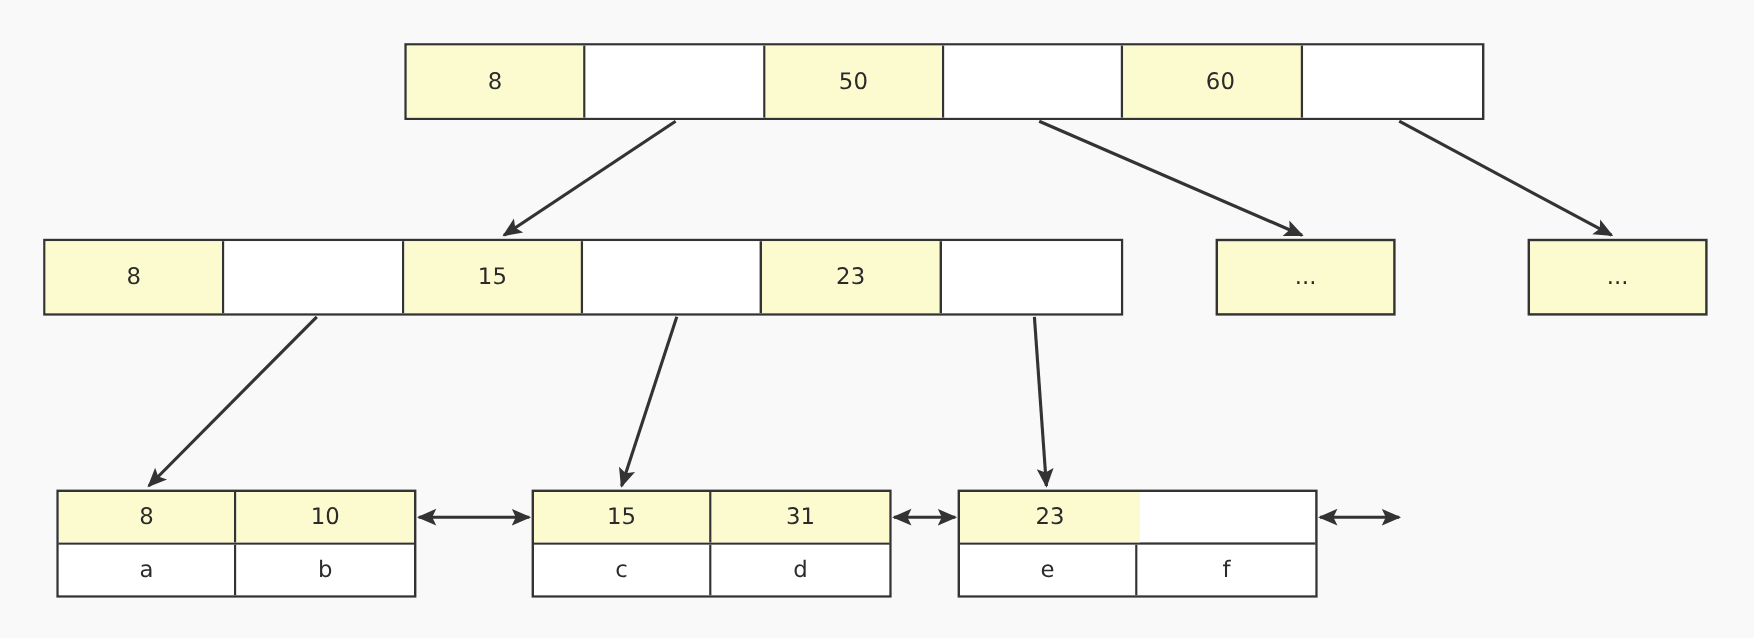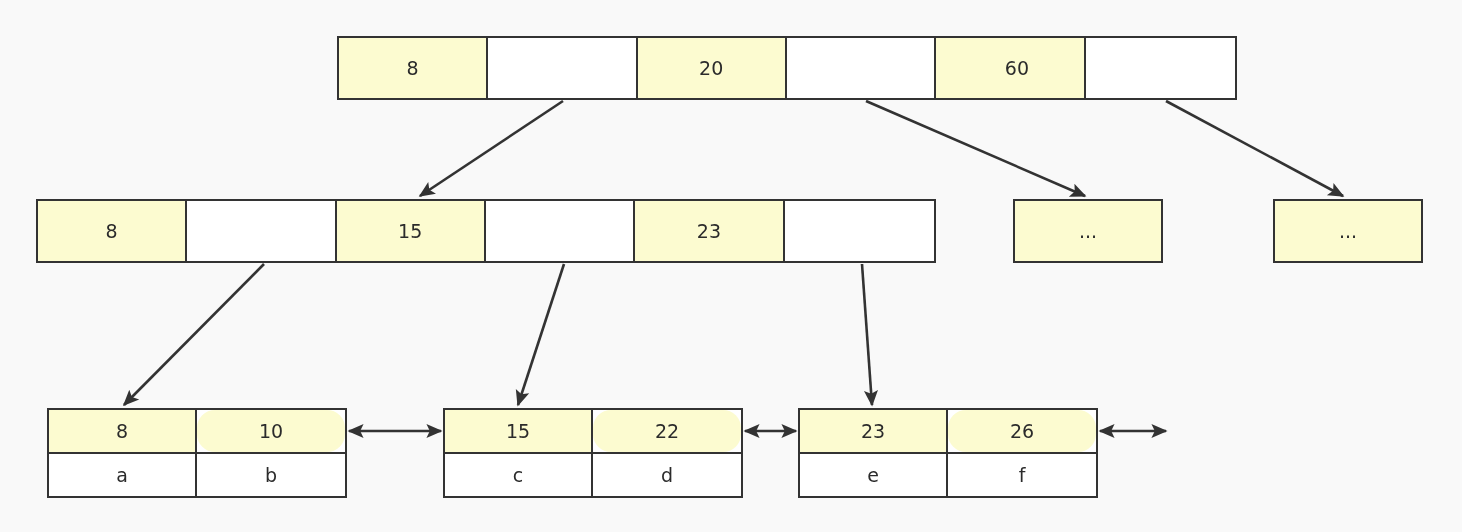--- a/index.html
+++ b/index.html
@@ -86,21 +86,20 @@
     box-sizing: border-box;
     display: flex;
     align-items: center;
     justify-content: center;
     font-size: 19px;
     color: #2b2b2b;
     border-right: 2.5px solid #333333;
   }
   .leaf-cell:last-child {
     border-right: none;
-    border-radius: 18px;
   }
   .leaf-row.keys .leaf-cell {
     background: #fcfbd0;
   }
   .leaf-row.values .leaf-cell {
     background: #ffffff;
   }
 </style>
 </head>
 <body>
@@ -128,21 +127,21 @@
         <line x1="349" y1="431" x2="441" y2="431" stroke="#333333" stroke-width="2.6" marker-end="url(#head)" marker-start="url(#tail)"></line>
         <line x1="745" y1="431" x2="796" y2="431" stroke="#333333" stroke-width="2.6" marker-end="url(#head)" marker-start="url(#tail)"></line>
         <line x1="1100" y1="431" x2="1166" y2="431" stroke="#333333" stroke-width="2.6" marker-end="url(#head)" marker-start="url(#tail)"></line>
       </g>
   </svg>
 
   <div id="nodes-root">
       <div class="node" style="left: 337px; top: 36px; height: 64px; width: 900px;">
         <div class="cell key" style="width: 150px;">8</div>
         <div class="cell ptr" style="width: 150px;"></div>
-        <div class="cell key" style="width: 150px;">20</div>
+        <div class="cell key" style="width: 150px;">50</div>
         <div class="cell ptr" style="width: 150px;"></div>
         <div class="cell key" style="width: 150px; padding-left: 14px;">60</div>
         <div class="cell ptr" style="width: 150px;"></div>
       </div>
       <div class="node" style="left: 36px; top: 199px; height: 64px; width: 900px;">
         <div class="cell key" style="width: 150px;">8</div>
         <div class="cell ptr" style="width: 150px;"></div>
         <div class="cell key" style="width: 150px;">15</div>
         <div class="cell ptr" style="width: 150px;"></div>
         <div class="cell key" style="width: 150px;">23</div>
@@ -156,31 +155,30 @@
           <div class="leaf-cell" style="width: 150px; height: 42px;">10</div>
         </div>
         <div class="leaf-row values">
           <div class="leaf-cell" style="width: 150px; height: 42px;">a</div>
           <div class="leaf-cell" style="width: 150px; height: 42px;">b</div>
         </div>
       </div>
       <div class="leaf" style="left: 443px; top: 408px; width: 300px;">
         <div class="leaf-row keys">
           <div class="leaf-cell" style="width: 150px; height: 42px;">15</div>
-          <div class="leaf-cell" style="width: 150px; height: 42px;">22</div>
+          <div class="leaf-cell" style="width: 150px; height: 42px;">31</div>
         </div>
         <div class="leaf-row values">
           <div class="leaf-cell" style="width: 150px; height: 42px;">c</div>
           <div class="leaf-cell" style="width: 150px; height: 42px;">d</div>
         </div>
       </div>
       <div class="leaf" style="left: 798px; top: 408px; width: 300px;">
         <div class="leaf-row keys">
           <div class="leaf-cell" style="width: 150px; height: 42px;">23</div>
-          <div class="leaf-cell" style="width: 150px; height: 42px;">26</div>
         </div>
         <div class="leaf-row values">
           <div class="leaf-cell" style="width: 150px; height: 42px;">e</div>
           <div class="leaf-cell" style="width: 150px; height: 42px;">f</div>
         </div>
       </div>
     </div>
 
 </div>
 

